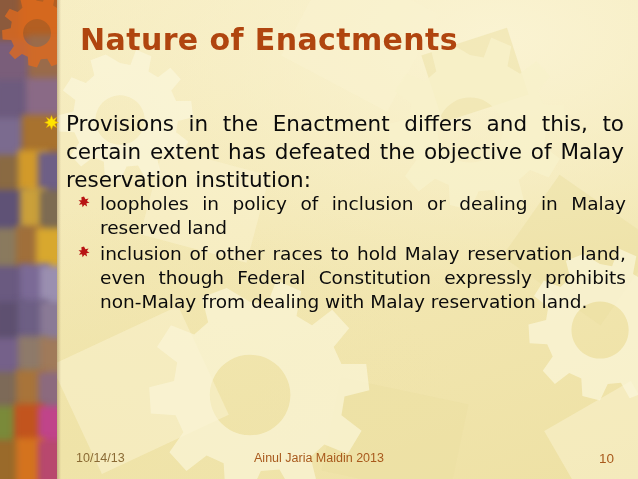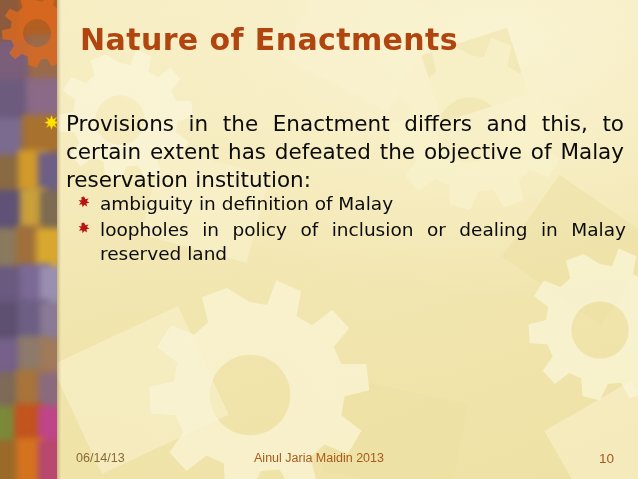--- a/index.html
+++ b/index.html
@@ -259,29 +259,29 @@
       <path fill="#ffe400" stroke="#e8b400" stroke-width="3" d="M0,-46 L10,-20 L34,-34 L21,-10 L46,0 L21,10 L34,34 L10,20 L0,46 L-10,20 L-34,34 L-21,10 L-46,0 L-21,-10 L-34,-34 L-10,-20 Z"></path>
     </svg>
     <span>Provisions in the Enactment differs and this, to certain extent has defeated the objective of Malay reservation institution:</span>
   </div>
 
   <ul class="sublist">
     <li>
       <svg class="rstar" viewBox="-50 -50 100 100" aria-hidden="true">
         <path fill="#b81414" d="M0,-46 L12,-22 L38,-30 L24,-8 L46,6 L20,10 L26,38 L4,22 L-12,44 L-16,18 L-42,22 L-26,2 L-46,-14 L-20,-14 L-22,-40 Z"></path>
       </svg>
-      <span>ambiguity in definition of Malay</span>
+      <span>loopholes in policy of inclusion or dealing in Malay reserved land</span>
     </li>
     <li>
       <svg class="rstar" viewBox="-50 -50 100 100" aria-hidden="true">
         <path fill="#b81414" d="M0,-46 L12,-22 L38,-30 L24,-8 L46,6 L20,10 L26,38 L4,22 L-12,44 L-16,18 L-42,22 L-26,2 L-46,-14 L-20,-14 L-22,-40 Z"></path>
       </svg>
-      <span>loopholes in policy of inclusion or dealing in Malay reserved land</span>
+      <span>inclusion of other races to hold Malay reservation land, even though Federal Constitution expressly prohibits non-Malay from dealing with Malay reservation land.</span>
     </li>
   </ul>
 
   <div class="footer">
-    <div class="f-date">06/14/13</div>
+    <div class="f-date">10/14/13</div>
     <div class="f-center">Ainul Jaria Maidin 2013</div>
     <div class="f-page">10</div>
   </div>
 
 </div>
 
 </body></html>

